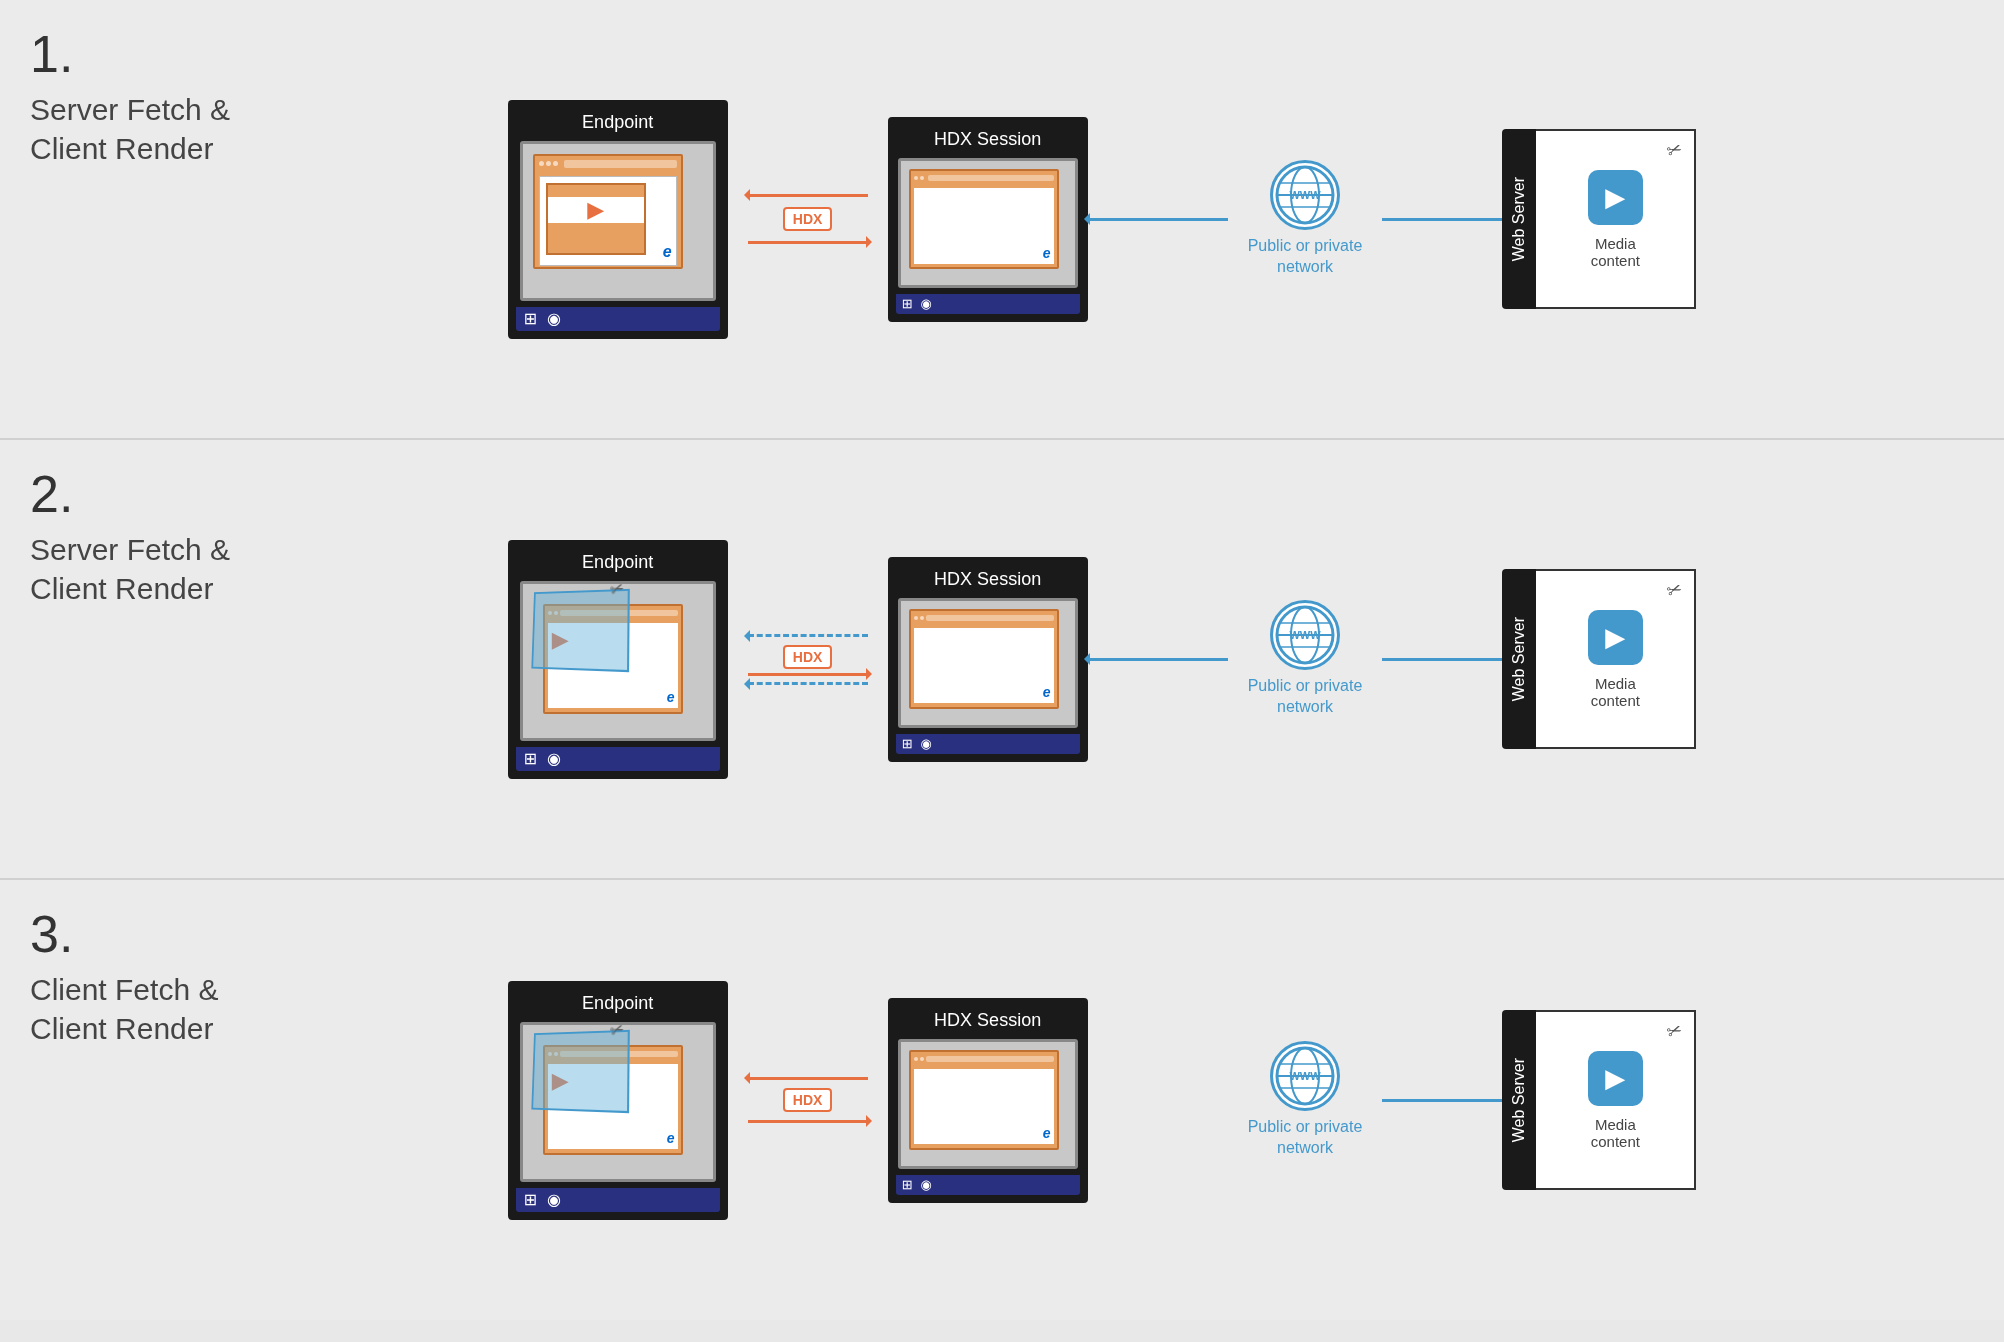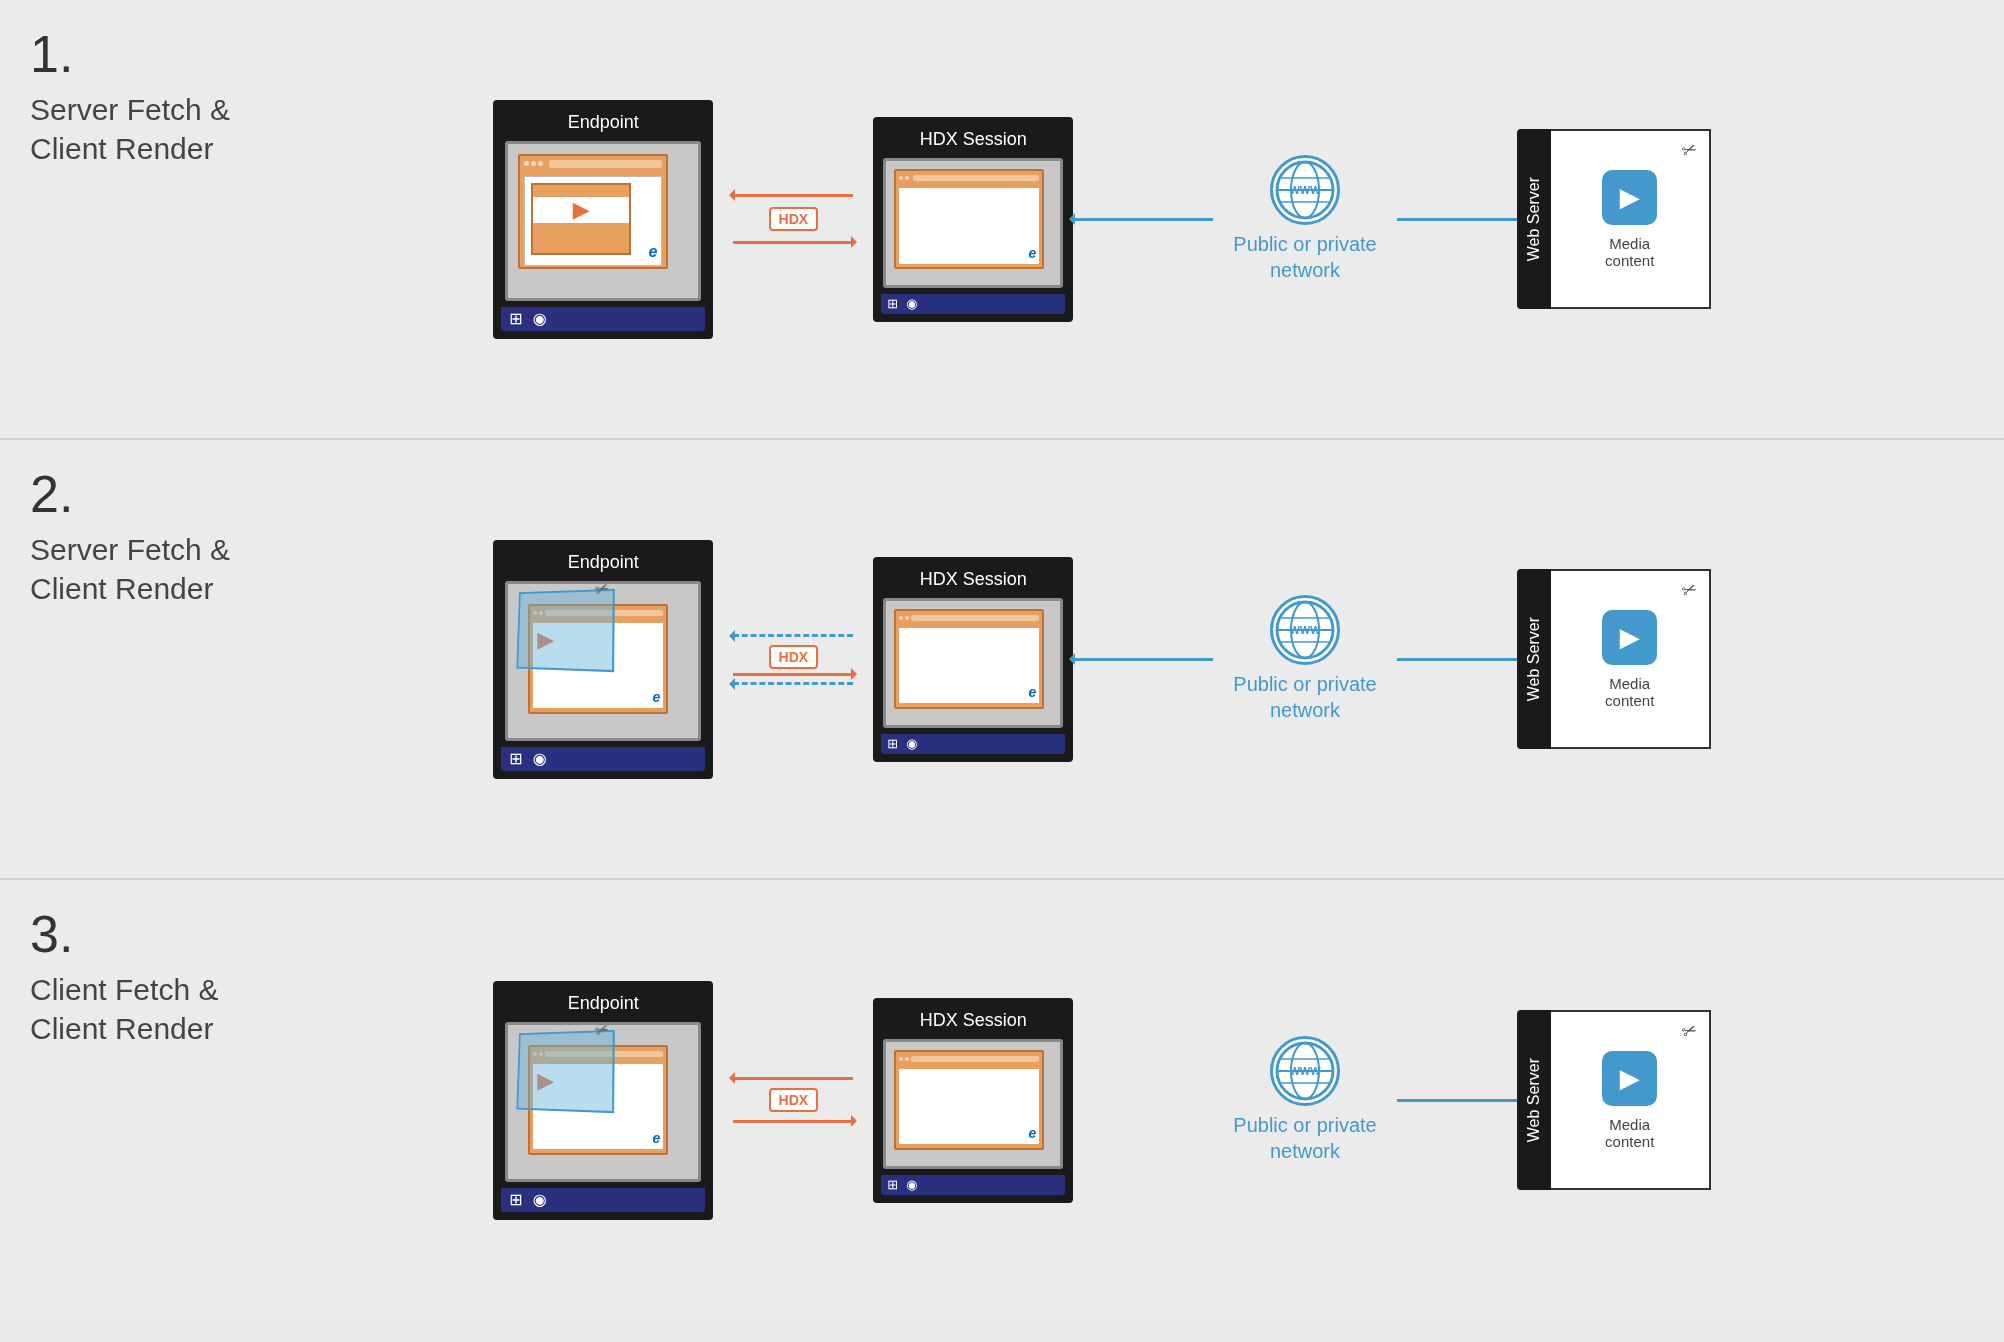--- a/index.html
+++ b/index.html
@@ -111,21 +111,21 @@
       border-radius: 50%;
       display: flex;
       align-items: center;
       justify-content: center;
       position: relative;
       background: white;
     }
 
     .network-label {
       color: #4499cc;
-      font-size: 20px;
+      font-size: 16px;
       text-align: center;
       margin-top: 6px;
       line-height: 1.3;
     }
 
     .network-group {
       display: flex;
       flex-direction: column;
       align-items: center;
     }

